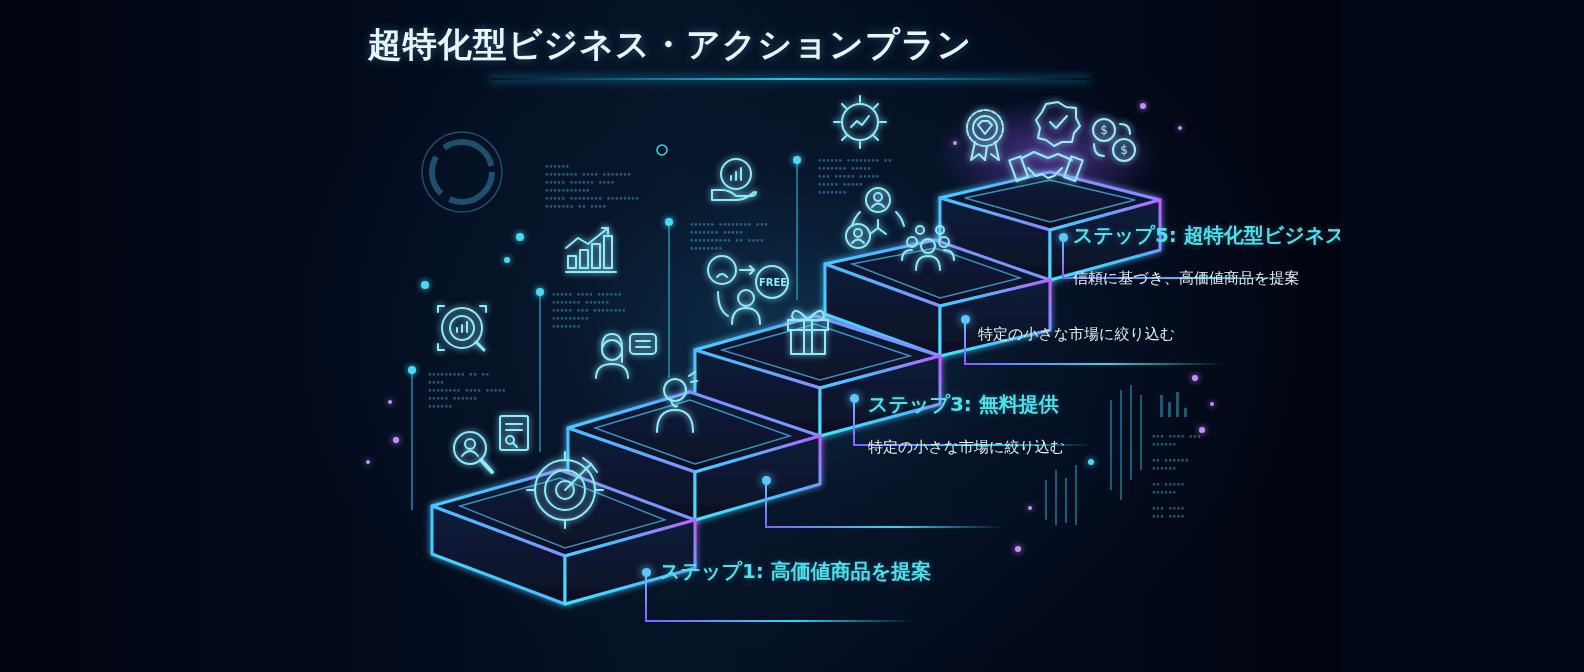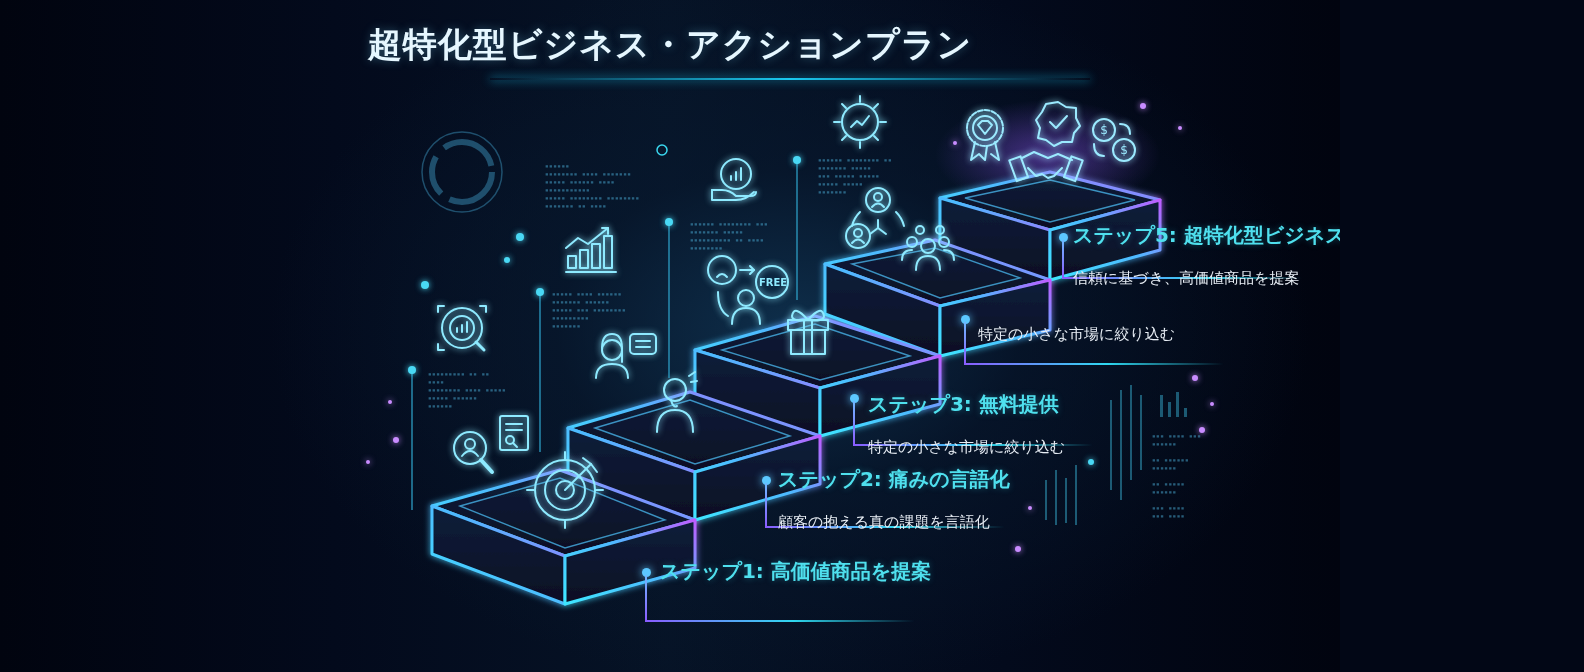--- a/index.html
+++ b/index.html
@@ -333,24 +333,20 @@
   <div class="vline" style="left:853px;top:401px;height:44px;"></div>
   <div class="hline" style="left:853px;top:444px;width:240px;background:linear-gradient(90deg,#8a5cff,#2fd8f0 55%,rgba(47,216,240,0));"></div>
   <div class="step-label" style="left:868px;top:391px;">
     <div class="step-title">ステップ3: 無料提供</div>
     <div class="step-desc">特定の小さな市場に絞り込む</div>
   </div>
 
   <div class="dot" style="left:762px;top:476px;"></div>
   <div class="vline" style="left:765px;top:483px;height:44px;"></div>
   <div class="hline" style="left:765px;top:526px;width:240px;background:linear-gradient(90deg,#8a5cff,#2fd8f0 55%,rgba(47,216,240,0));"></div>
-  <div class="step-label" style="left:778px;top:466px;">
-    <div class="step-title">ステップ2: 痛みの言語化</div>
-    <div class="step-desc">顧客の抱える真の課題を言語化</div>
-  </div>
 
   <div class="dot" style="left:642px;top:568px;"></div>
   <div class="vline" style="left:645px;top:575px;height:46px;"></div>
   <div class="hline" style="left:645px;top:620px;width:270px;background:linear-gradient(90deg,#8a5cff,#2fd8f0 55%,rgba(47,216,240,0));"></div>
   <div class="step-label" style="left:660px;top:558px;">
     <div class="step-title">ステップ1: 高価値商品を提案</div>
   </div>
 
 </div>
 

